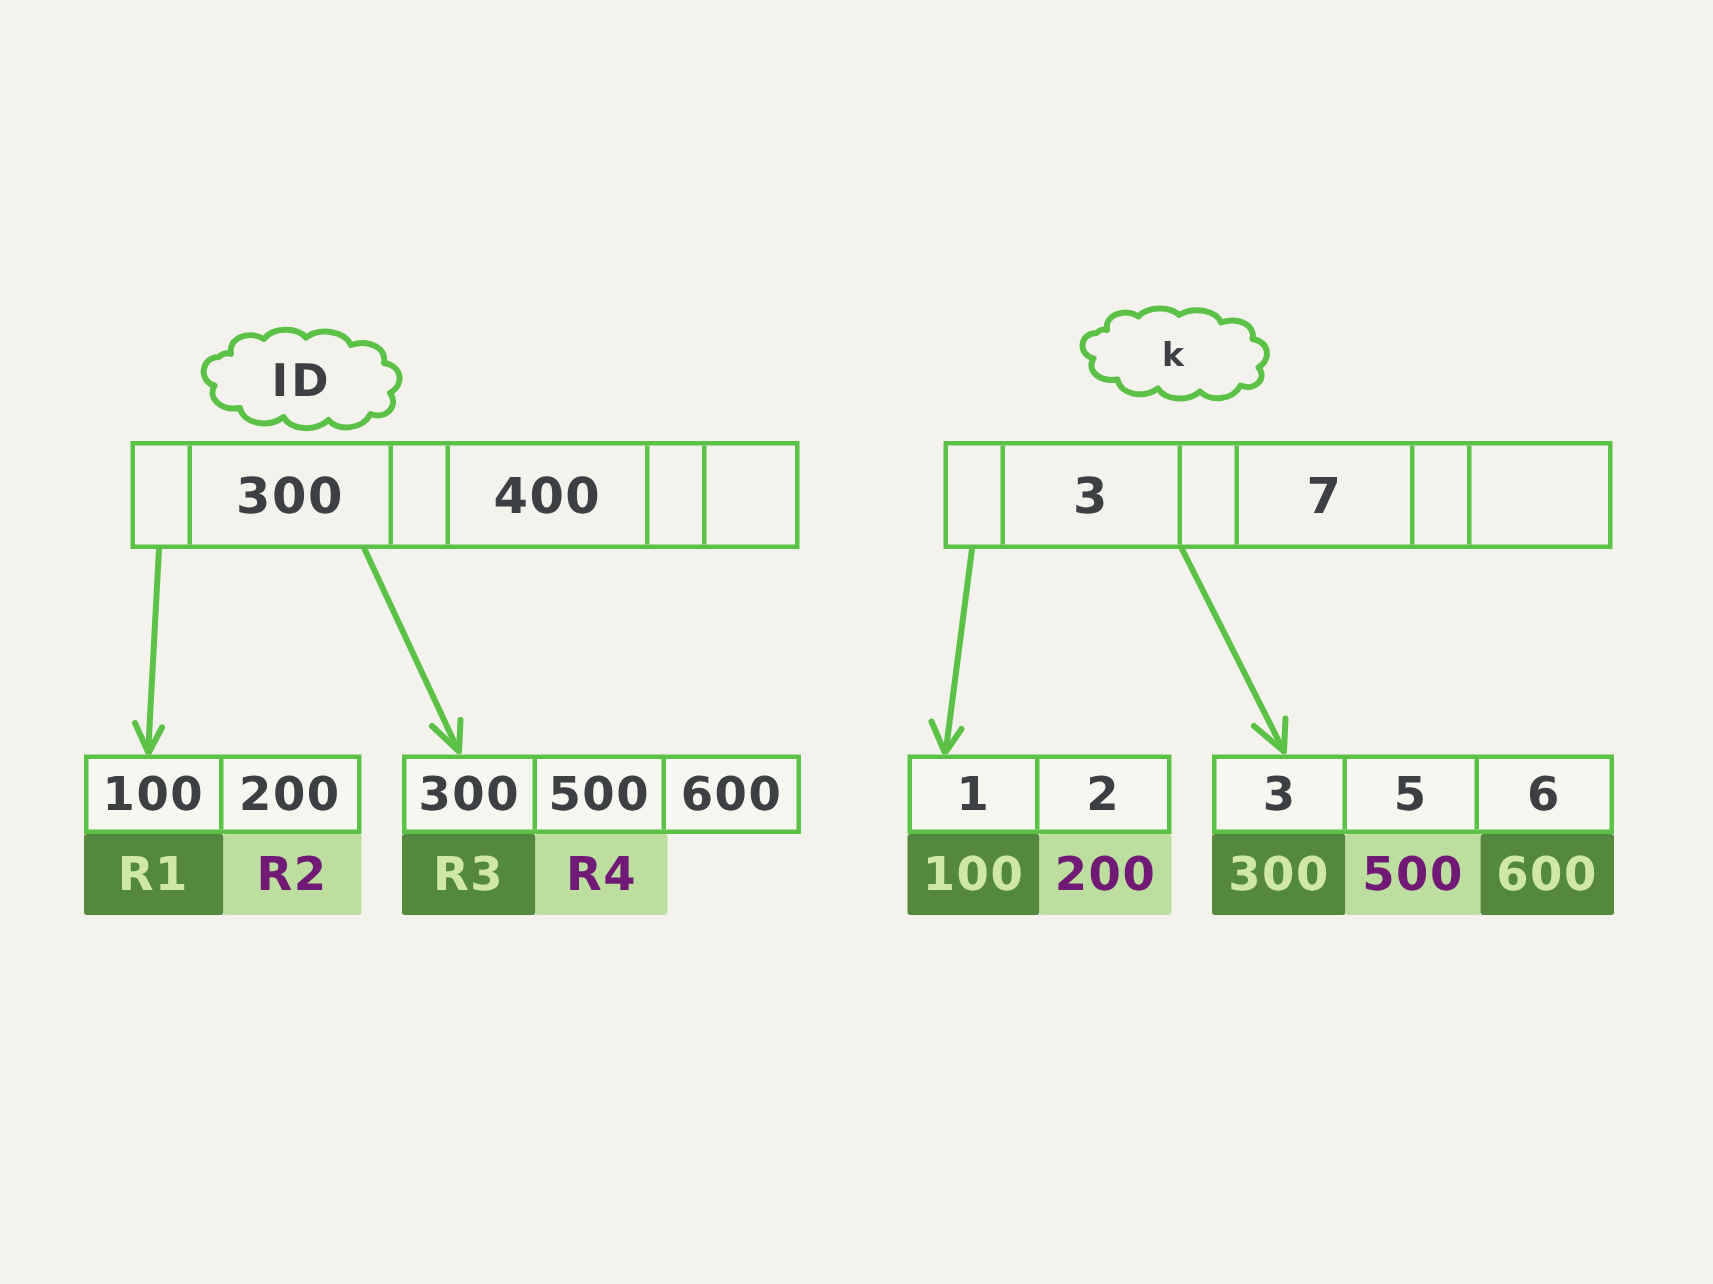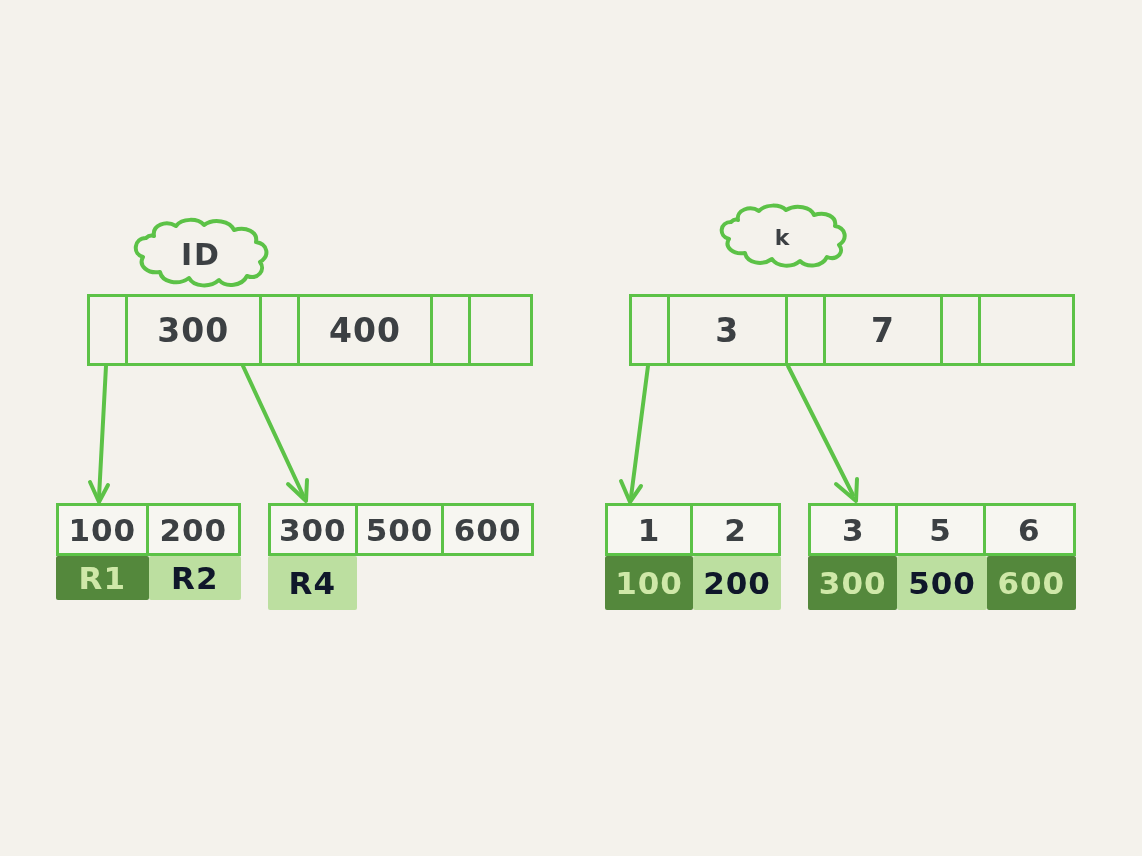--- a/index.html
+++ b/index.html
@@ -103,21 +103,21 @@
     display: flex;
     align-items: center;
     justify-content: center;
     font-family: "DejaVu Sans", sans-serif;
     font-weight: 700;
     font-size: 31px;
     letter-spacing: 1px;
     border-radius: 2px;
   }
   .vcell.dark  { background: #54883c; color: #cfe8a8; }
-  .vcell.light { background: #bcdfa0; color: #0f172a; }
+  .vcell.light { background: #bcdfa0; color: #701a75; }
 </style>
 </head>
 <body>
 
 <div id="canvas">
 
   <svg class="layer-svg" viewBox="0 0 1142 856">
     <defs></defs>
 
     <g>
@@ -159,33 +159,34 @@
     <div class="cell key">400</div>
     <div class="cell ptr"></div>
     <div class="cell tail"></div>
   </div>
 
   <div class="leaf" style="left:56px; top:503px; width:185px;">
     <div class="leaf-keys" style="height:53px;">
       <div class="kcell" style="width:50%;">100</div>
       <div class="kcell" style="width:50%;">200</div>
     </div>
-    <div class="leaf-vals" style="height:44px;">
+    <div class="leaf-vals" style="height:54px;">
       <div class="vcell dark" style="width:50%;">R1</div>
       <div class="vcell light" style="width:50%;">R2</div>
     </div>
   </div>
 
   <div class="leaf" style="left:268px; top:503px; width:266px;">
     <div class="leaf-keys" style="height:53px;">
       <div class="kcell" style="width:33.34%;">300</div>
       <div class="kcell" style="width:33.33%;">500</div>
       <div class="kcell" style="width:33.33%;">600</div>
     </div>
     <div class="leaf-vals" style="height:54px;">
+      <div class="vcell dark" style="width:33.34%;">R3</div>
       <div class="vcell light" style="width:33.33%;">R4</div>
     </div>
   </div>
 
   <div class="cloud" style="left:712px; top:202px; width:142px; height:70px;">
     <svg width="142" height="70" viewBox="0 0 142 70">
       <path d="M26,18 C24,8 38,3 47,9 C53,2 68,2 74,8 C84,2 99,5 102,13
                C114,9 125,15 123,24 C134,26 136,37 127,43
                C133,50 125,59 115,55 C110,65 95,66 88,59
                C80,66 65,65 60,57 C50,64 35,61 33,51

